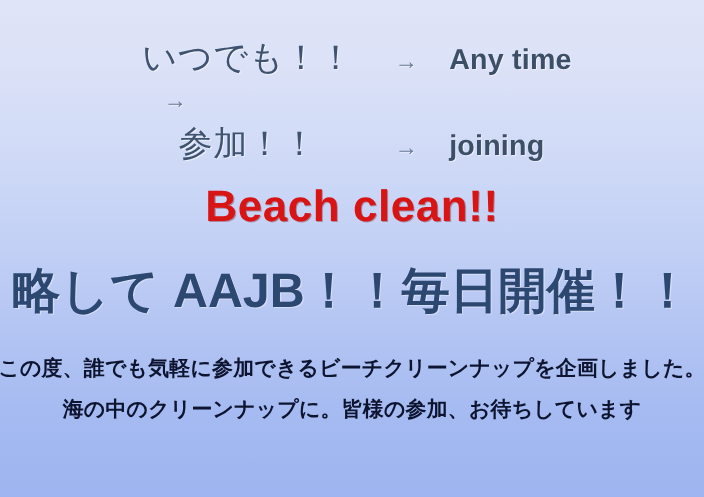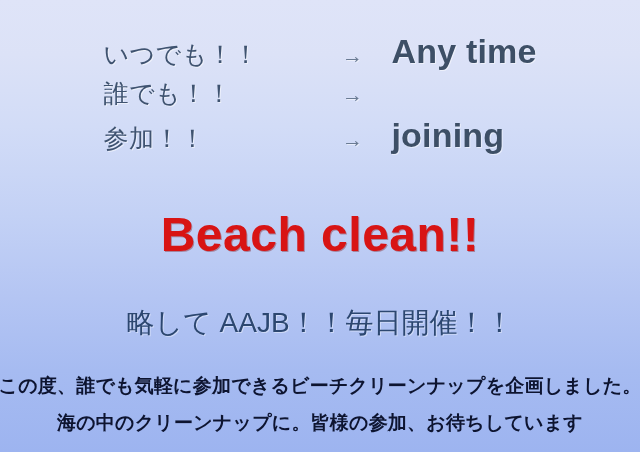--- a/index.html
+++ b/index.html
@@ -40,64 +40,64 @@
     gap: 6px;
   }
 
   .tagline-row {
     display: flex;
     align-items: baseline;
   }
 
   .tag-jp {
     width: 210px;
-    text-align: left;
-    font-size: 25px;
+    text-align: center;
+    font-size: 31px;
     font-weight: 400;
     color: #3f5370;
     letter-spacing: 0.5px;
     text-shadow: 1px 1px 0 rgba(255,255,255,0.55);
     white-space: nowrap;
   }
 
   .tag-arrow {
     width: 78px;
     text-align: center;
     font-size: 21px;
     color: #6a7b93;
     text-shadow: 1px 1px 0 rgba(255,255,255,0.5);
   }
 
   .tag-en {
-    font-size: 34px;
+    font-size: 26px;
     font-weight: 700;
     color: #3d4f66;
     letter-spacing: 0.2px;
     text-shadow: 1px 1px 0 rgba(255,255,255,0.5);
     white-space: nowrap;
     text-align: right;
   }
 
   
   #headline {
-    margin-top: 56px;
-    font-size: 48px;
+    margin-top: 16px;
+    font-size: 40px;
     font-weight: 700;
     color: #d81414;
     letter-spacing: 0.5px;
     line-height: 1;
     text-shadow: 1px 1px 0 rgba(120,0,0,0.35);
     white-space: nowrap;
   }
 
   
   #subheadline {
-    margin-top: 50px;
-    font-size: 28px;
-    font-weight: 400;
+    margin-top: 35px;
+    font-size: 44px;
+    font-weight: 700;
     color: #2c4770;
     letter-spacing: 0px;
     line-height: 1;
     text-shadow: 1px 1px 0 rgba(255,255,255,0.4);
     white-space: nowrap;
   }
 
   
   #body-copy {
     margin-top: 30px;
@@ -120,21 +120,20 @@
 
   <div id="tagline-block">
 
     <div class="tagline-row">
       <span class="tag-jp">いつでも！！</span>
       <span class="tag-arrow">→</span>
       <span class="tag-en">Any time</span>
     </div>
 
     <div class="tagline-row">
-      <span class="tag-jp">誰でも！！</span>
       <span class="tag-arrow">→</span>
     </div>
 
     <div class="tagline-row">
       <span class="tag-jp">参加！！</span>
       <span class="tag-arrow">→</span>
       <span class="tag-en">joining</span>
     </div>
 
   </div>

